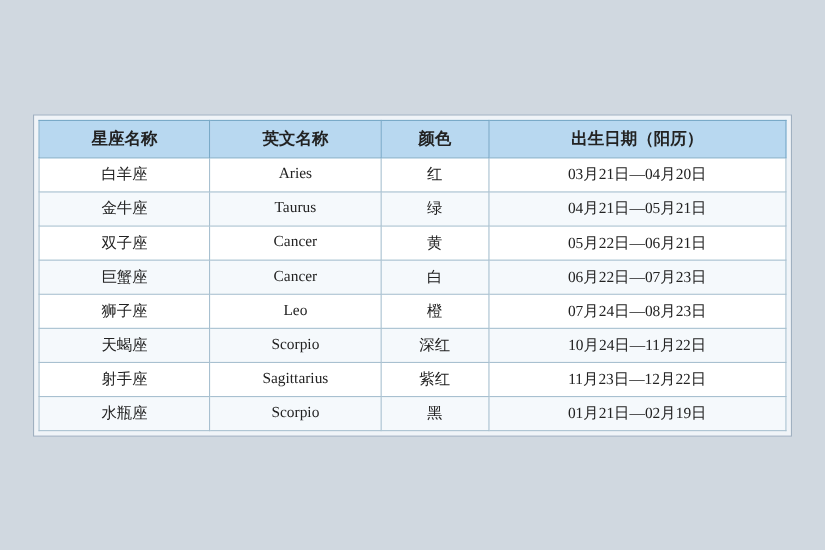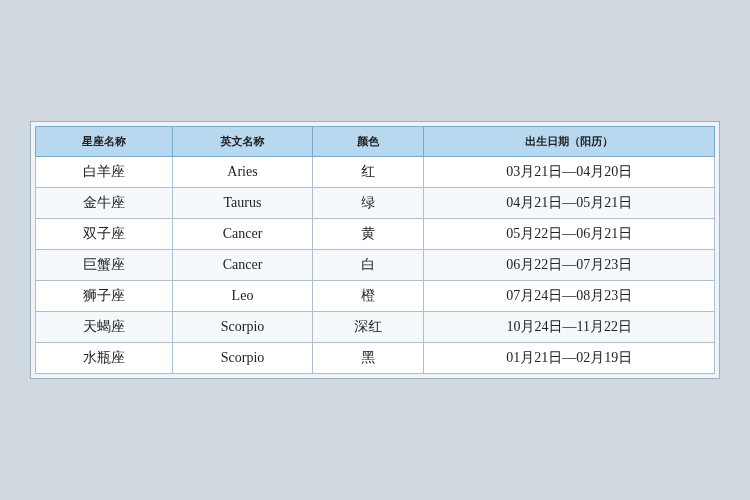--- a/index.html
+++ b/index.html
@@ -20,28 +20,28 @@
     table {
       border-collapse: collapse;
       width: 680px;
       background: white;
     }
     thead tr th {
       background-color: #b8d8f0;
       border: 1px solid #7aaac8;
       padding: 7px 10px;
       text-align: center;
-      font-size: 11px;
+      font-size: 15px;
       font-weight: bold;
       color: #222;
       margin-top: 20px;
     }
     tbody tr td {
       border: 1px solid #a8c0d0;
-      padding: 6px 16px;
+      padding: 6px 4px;
       text-align: center;
       font-size: 14px;
       color: #222;
     }
     tbody tr:nth-child(odd) {
       background-color: #ffffff;
     }
     tbody tr:nth-child(even) {
       background-color: #f5f9fc;
     }
@@ -90,20 +90,26 @@
           <td>橙</td>
           <td>07月24日—08月23日</td>
         </tr>
         <tr>
           <td>天蝎座</td>
           <td>Scorpio</td>
           <td>深红</td>
           <td>10月24日—11月22日</td>
         </tr>
         <tr>
+          <td>射手座</td>
+          <td>Sagittarius</td>
+          <td>紫红</td>
+          <td>11月23日—12月22日</td>
+        </tr>
+        <tr>
           <td>水瓶座</td>
           <td>Scorpio</td>
           <td>黑</td>
           <td>01月21日—02月19日</td>
         </tr>
       </tbody>
   </table>
 </div>
 
 </body></html>

